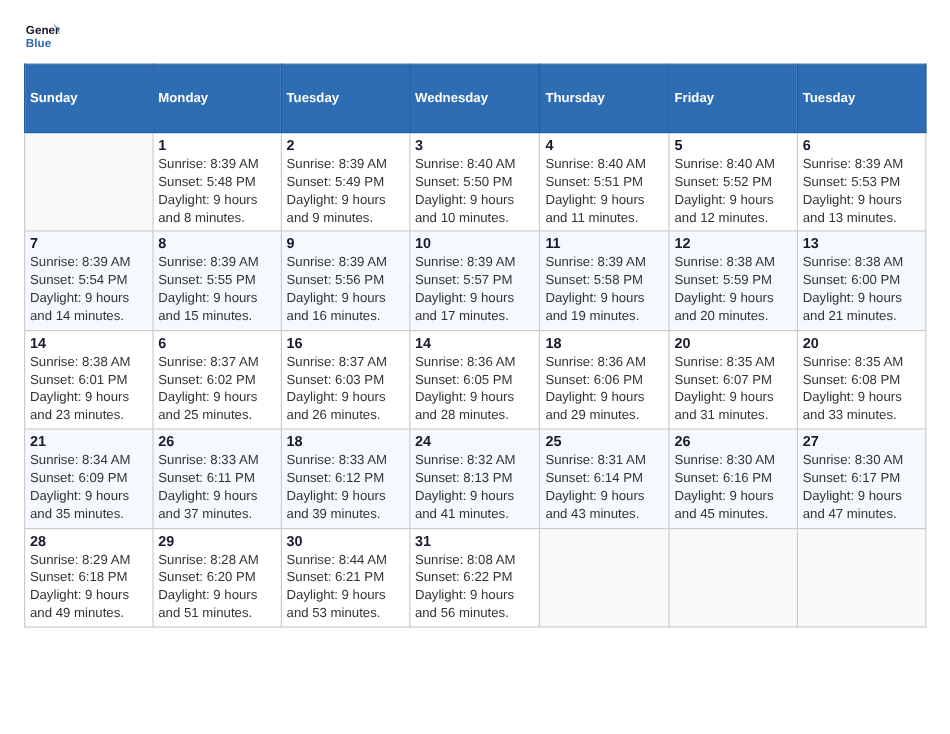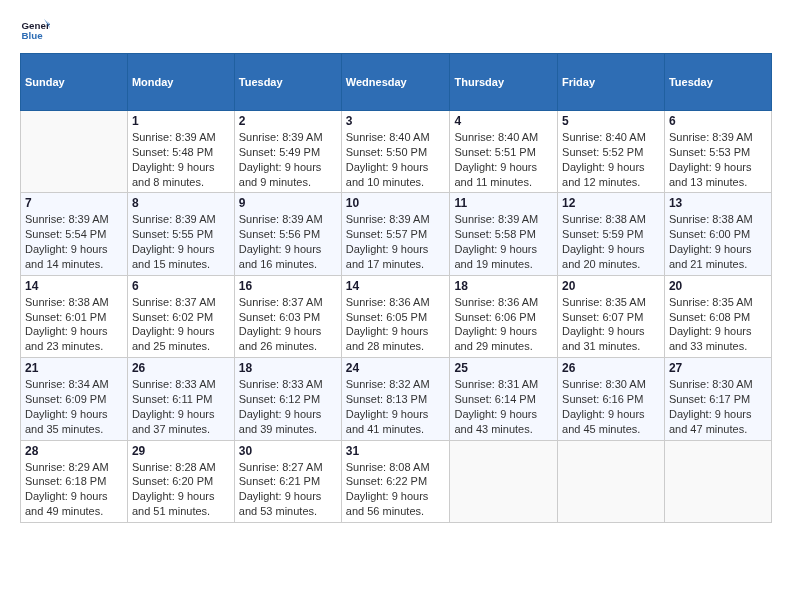--- a/index.html
+++ b/index.html
@@ -329,21 +329,21 @@
           </td>
           <td>
             <div class="day-number">29</div>
             <div class="day-info" style="white-space: pre-line;">Sunrise: 8:28 AM
 Sunset: 6:20 PM
 Daylight: 9 hours
 and 51 minutes.</div>
           </td>
           <td>
             <div class="day-number">30</div>
-            <div class="day-info" style="white-space: pre-line;">Sunrise: 8:27 AM
+            <div class="day-info" style="white-space: pre-line;">Sunrise: 8:44 AM
 Sunset: 6:21 PM
 Daylight: 9 hours
 and 53 minutes.</div>
           </td>
           <td>
             <div class="day-number">31</div>
             <div class="day-info" style="white-space: pre-line;">Sunrise: 8:08 AM
 Sunset: 6:22 PM
 Daylight: 9 hours
 and 56 minutes.</div>

